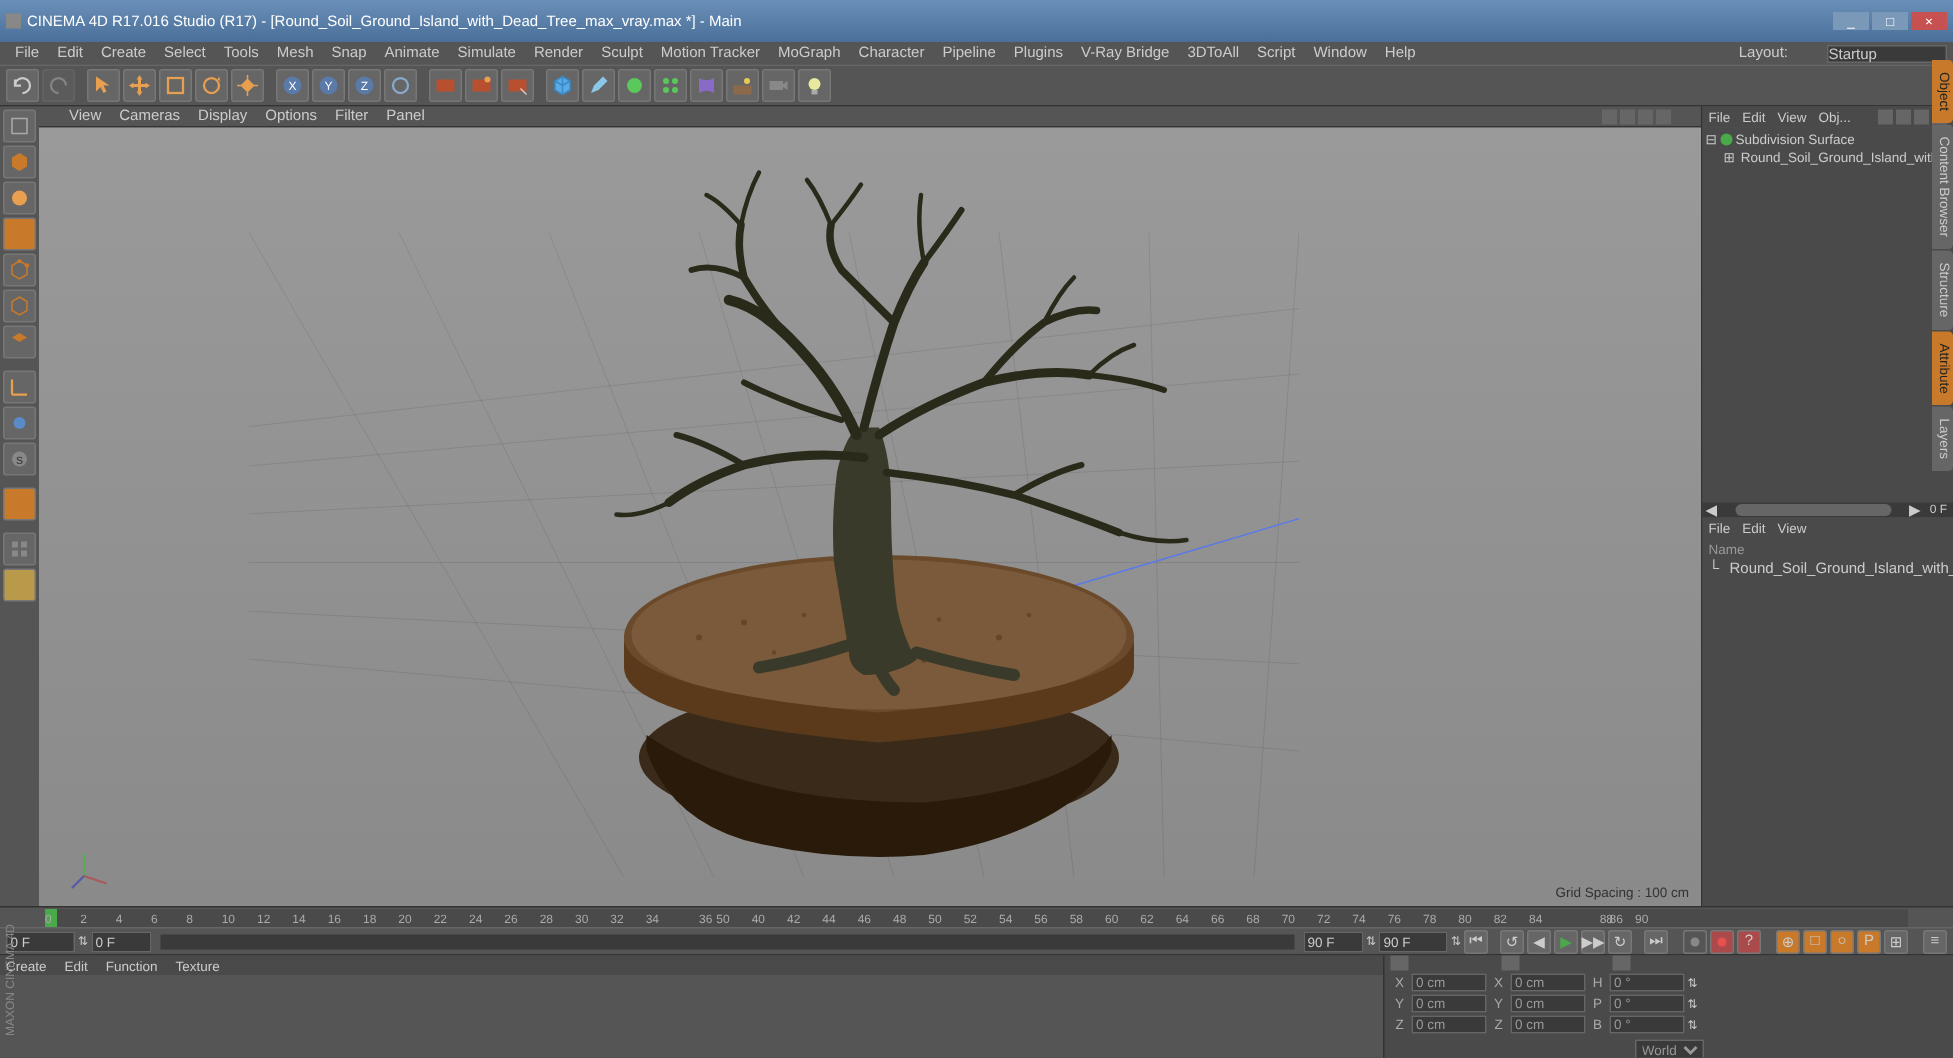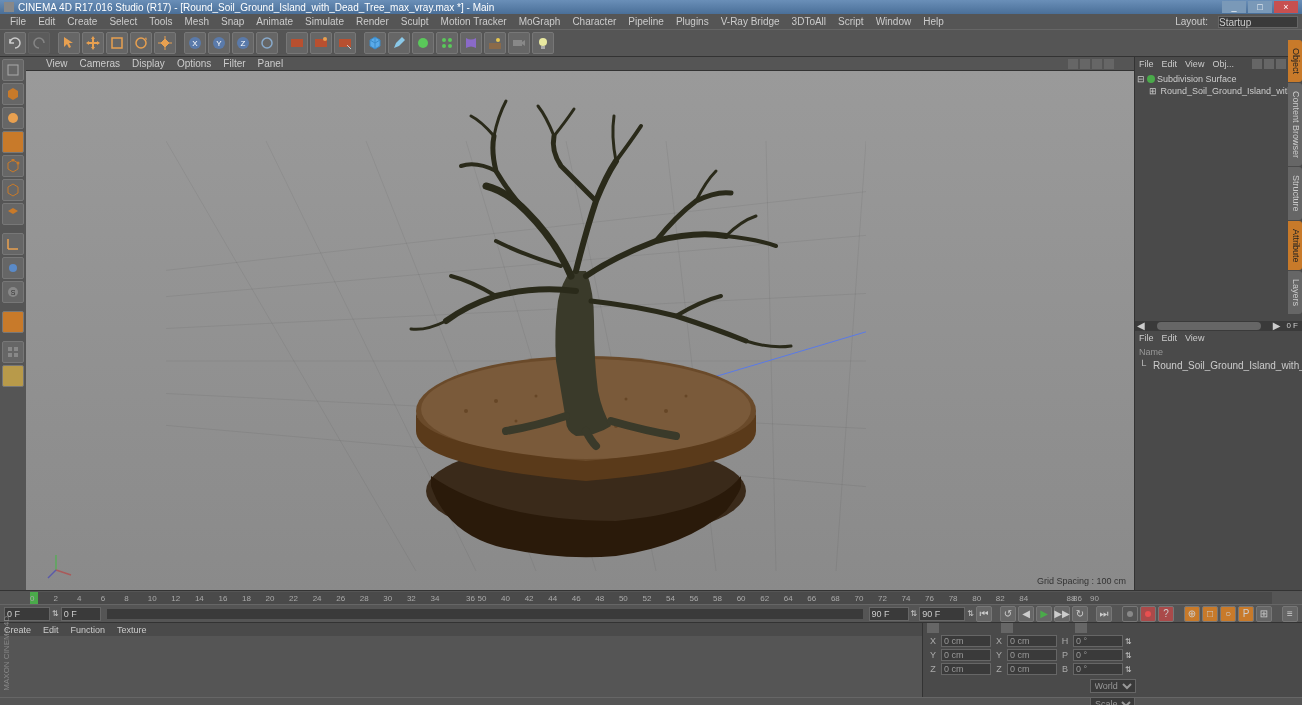--- a/index.html
+++ b/index.html
@@ -1,29 +1,29 @@
 <!DOCTYPE html>
 <html><head>
 <meta charset="utf-8">
 <style>
 * { margin: 0; padding: 0; box-sizing: border-box; font-family: Arial, sans-serif; }
 body { background: #4a4a4a; width: 1302px; height: 705px; overflow: hidden; font-size: 10px; color: #ccc; user-select: none; }
 
 
-.titlebar { height: 14px; background: linear-gradient(#6a8fb8, #4a6f98); display: flex; align-items: center; padding: 0 4px; color: #fff; font-size: 10px; }
+.titlebar { height: 28px; background: linear-gradient(#6a8fb8, #4a6f98); display: flex; align-items: center; padding: 0 4px; color: #fff; font-size: 10px; }
 .titlebar-icon { width: 10px; height: 10px; background: #888; margin-right: 4px; }
 .titlebar-text { flex: 1; }
 .win-btns { display: flex; gap: 2px; }
 .win-btn { width: 24px; height: 12px; background: #7a99b8; display: flex; align-items: center; justify-content: center; font-size: 9px; color: #fff; cursor: pointer; }
 .win-btn.close { background: #c75050; }
 
 
 .menubar { height: 15px; background: #555; display: flex; align-items: center; padding: 0 4px; gap: 0; }
 .menubar span { padding: 0 6px; font-size: 10px; color: #ccc; cursor: pointer; }
-.menubar .layout { margin-left: auto; display: flex; align-items: center; gap: 4px; }
+.menubar .layout { margin-left: auto; display: flex; align-items: center; gap: 20px; }
 .menubar .layout-select { background: #3a3a3a; border: 1px solid #666; color: #ccc; font-size: 10px; width: 80px; height: 12px; }
 
 
 .toolbar { height: 28px; background: #555; display: flex; align-items: center; padding: 2px 4px; gap: 2px; border-top: 1px solid #666; border-bottom: 1px solid #333; }
 .tool-btn { width: 22px; height: 22px; background: #666; border: 1px solid #777; border-radius: 2px; display: flex; align-items: center; justify-content: center; cursor: pointer; }
 .tool-sep { width: 4px; }
 .tool-btn svg { width: 16px; height: 16px; }
 
 
 .main-area { display: flex; height: 533px; }

